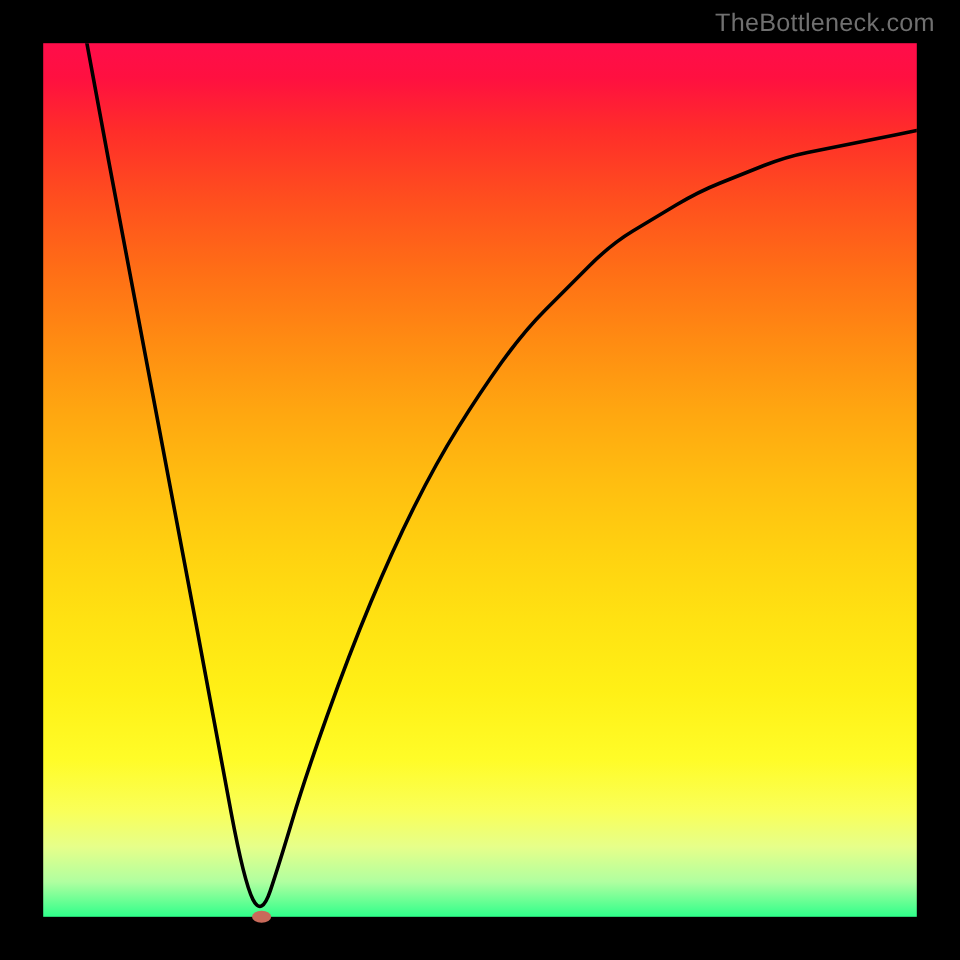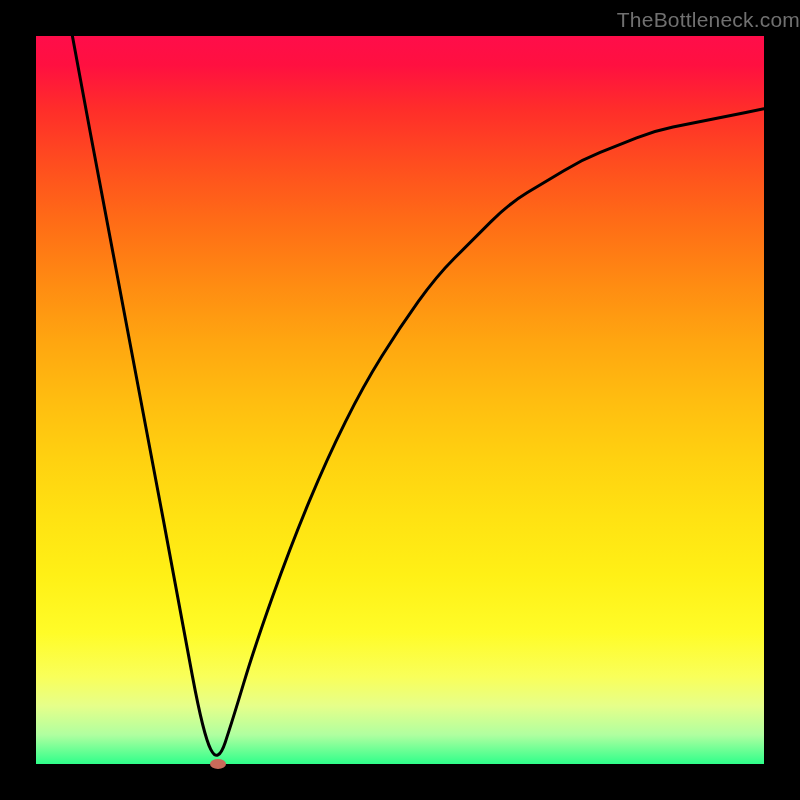--- a/index.html
+++ b/index.html
@@ -31,21 +31,21 @@
       #fff016 74%,
       #fffc28 82%,
       #f9ff5a 88%,
       #e6ff8a 92%,
       #b0ffa0 96%,
       #2fff8a 100%);
   }
   .watermark {
     position: absolute;
     top: 8px;
-    right: 0;
+    right: 21px;
     color: #707070;
     font-size: 21px;
     font-weight: 500;
     letter-spacing: 0.2px;
   }
   svg.curve {
     position: absolute;
     left: 0;
     top: 0;
     width: 728px;

